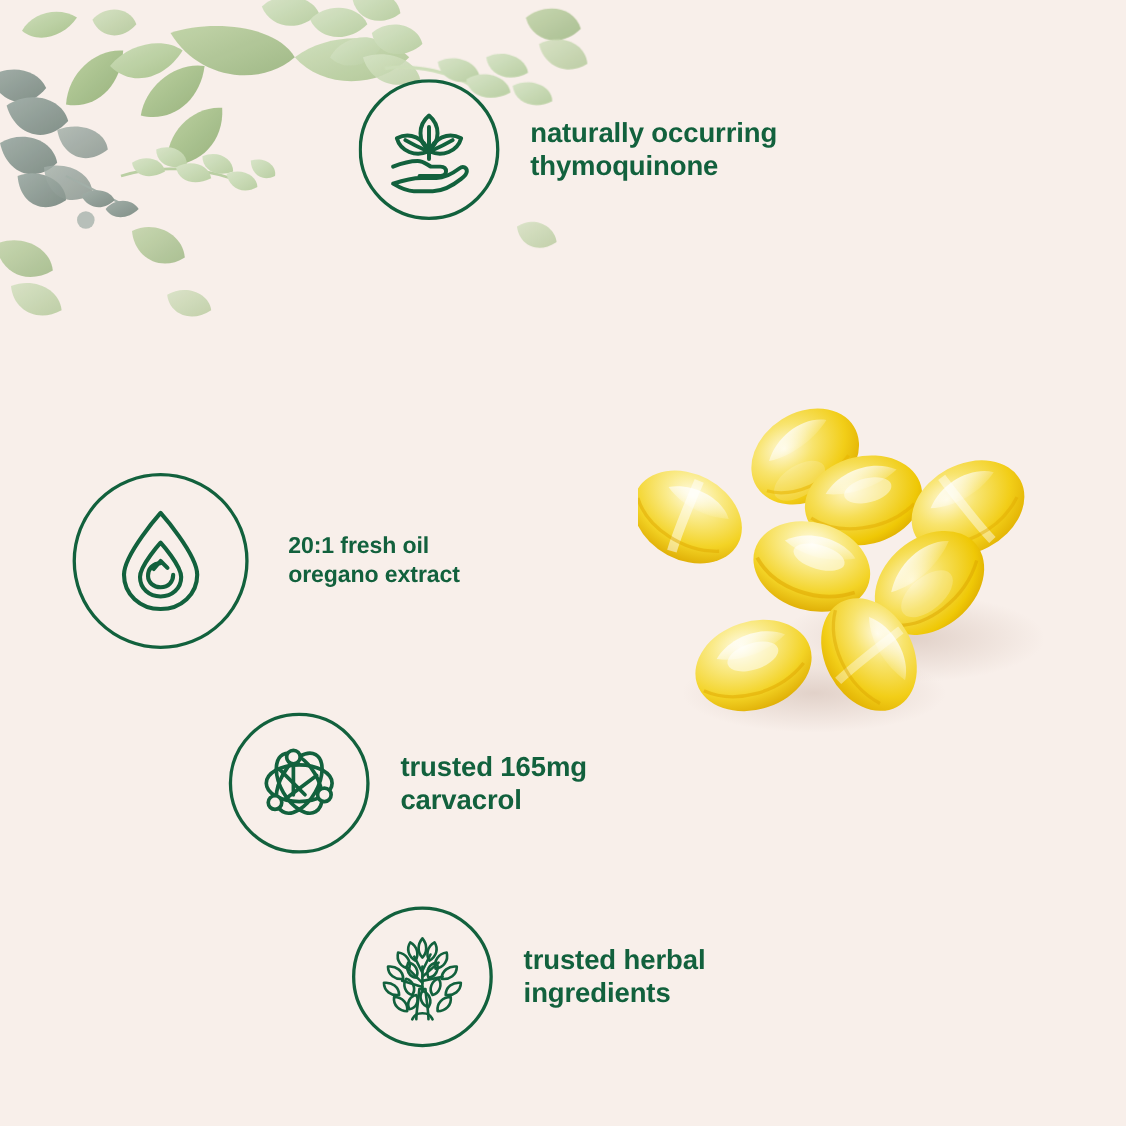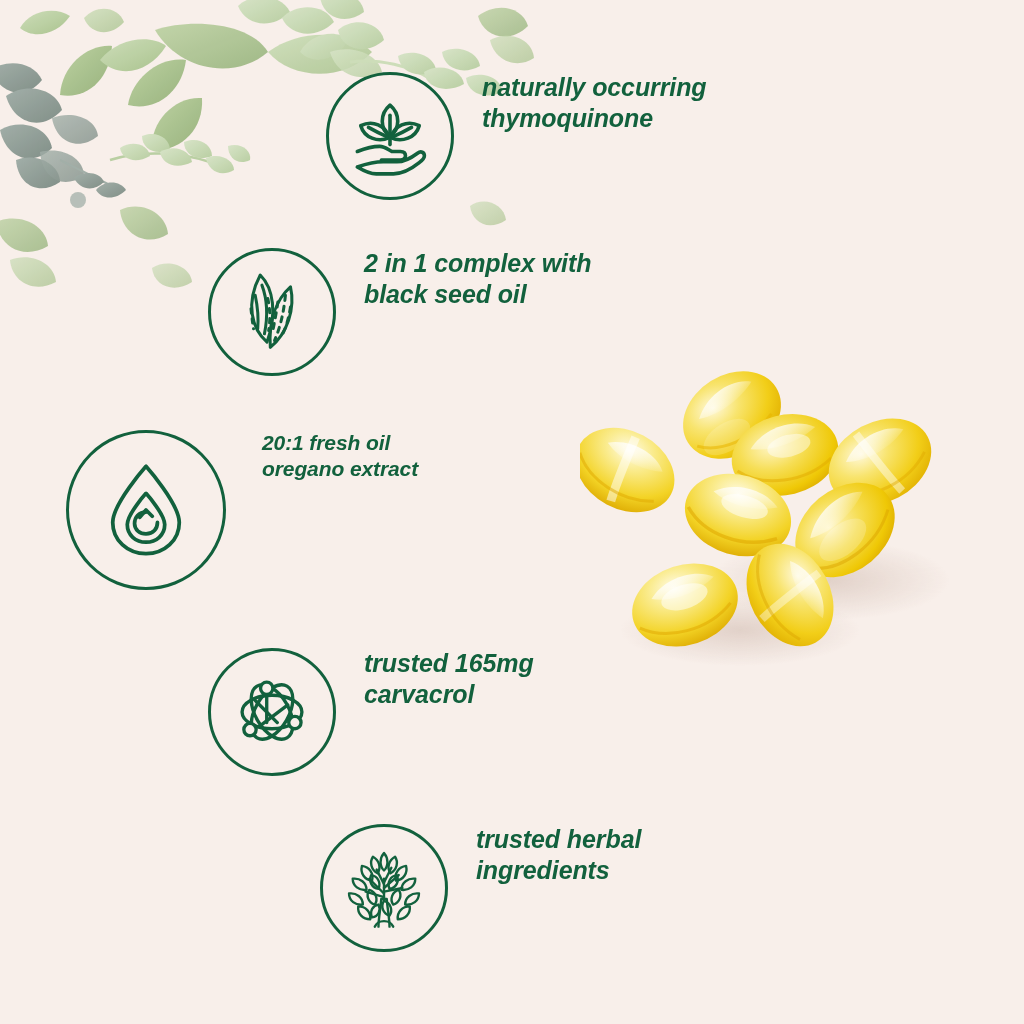--- a/index.html
+++ b/index.html
@@ -28,22 +28,21 @@
     top: 0;
     width: 560px;
     height: 300px;
     pointer-events: none;
   }
 
   
   .feature {
     position: absolute;
     display: flex;
-    align-items: flex-start;
-    font-style: italic;
+    align-items: center;
   }
   .badge {
     border-radius: 50%;
     border: 3px solid #12613D;
     box-sizing: border-box;
     display: flex;
     align-items: center;
     justify-content: center;
     flex: 0 0 auto;
     background: transparent;
@@ -165,39 +164,20 @@
         <path d="M50 50 L50 60"></path>
 
         <path d="M12 68 C22 64 30 62 38 62 C44 62 48 66 52 68 L62 68 C66 68 68 70 68 73 C68 76 66 78 62 78 L40 78"></path>
         <path d="M12 86 C24 82 34 80 42 80 L58 80 C66 80 74 76 82 70 C86 67 90 69 90 73 C90 76 88 78 84 81 C74 89 64 94 54 94 L34 94 C28 94 22 92 12 86 Z"></path>
       </svg>
     </div>
     <div class="ftext sm">naturally occurring
 thymoquinone</div>
   </div>
 
-  <div class="feature" style="left:208px; top:248px;">
-    <div class="badge sm">
-      <svg width="84" height="84" viewBox="0 0 100 100" fill="none" stroke="#12613D" stroke-width="3.6" stroke-linecap="round" stroke-linejoin="round">
-
-        <path d="M36 6 C52 22 56 52 44 86 C26 70 18 40 36 6 Z"></path>
-        <path d="M38 18 C44 34 45 56 41 76"></path>
-        <path d="M30 30 C33 44 34 58 33 70"></path>
-        <path d="M45 34 C48 48 48 60 46 72" stroke-dasharray="5 7"></path>
-        <path d="M25 46 C26 56 27 64 28 70" stroke-dasharray="5 7"></path>
-
-        <path d="M72 20 C78 46 68 76 48 92 C46 62 54 36 72 20 Z"></path>
-        <path d="M66 30 C64 50 60 68 53 84" stroke-dasharray="6 7"></path>
-        <path d="M57 38 C55 52 53 62 51 72" stroke-dasharray="6 7"></path>
-        <path d="M72 44 C70 58 66 70 61 80" stroke-dasharray="6 7"></path>
-      </svg>
-    </div>
-    <div class="ftext sm">2 in 1 complex with
-black seed oil</div>
-  </div>
 
   <div class="feature" style="left:66px; top:430px;">
     <div class="badge lg">
       <svg width="104" height="104" viewBox="0 0 100 100" fill="none" stroke="#12613D" stroke-width="3.6" stroke-linecap="round" stroke-linejoin="round">
 
         <path d="M50 8 C50 8 18 44 18 62 C18 79 32 92 50 92 C68 92 82 79 82 62 C82 44 50 8 50 8 Z"></path>
 
         <path d="M50 34 C50 34 32 54 32 64 C32 74 40 81 50 81 C60 81 68 74 68 64 C68 54 50 34 50 34 Z"></path>
 
         <path d="M50 52 C43 52 39 57 39 63 C39 69 44 73 50 73 C57 73 61 68 61 62"></path>

